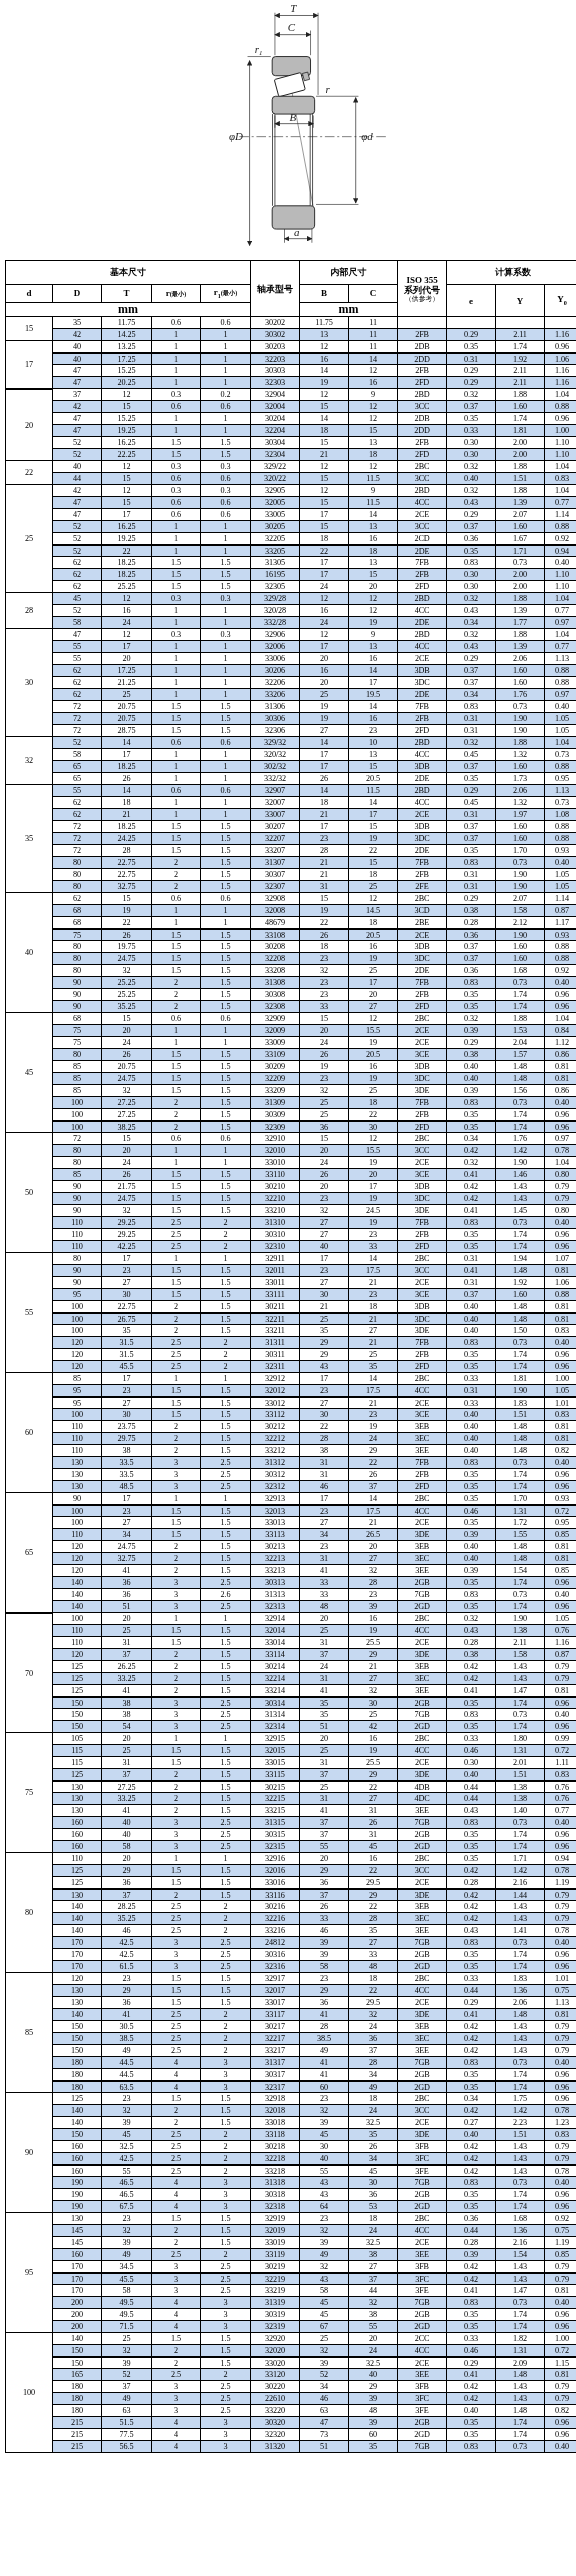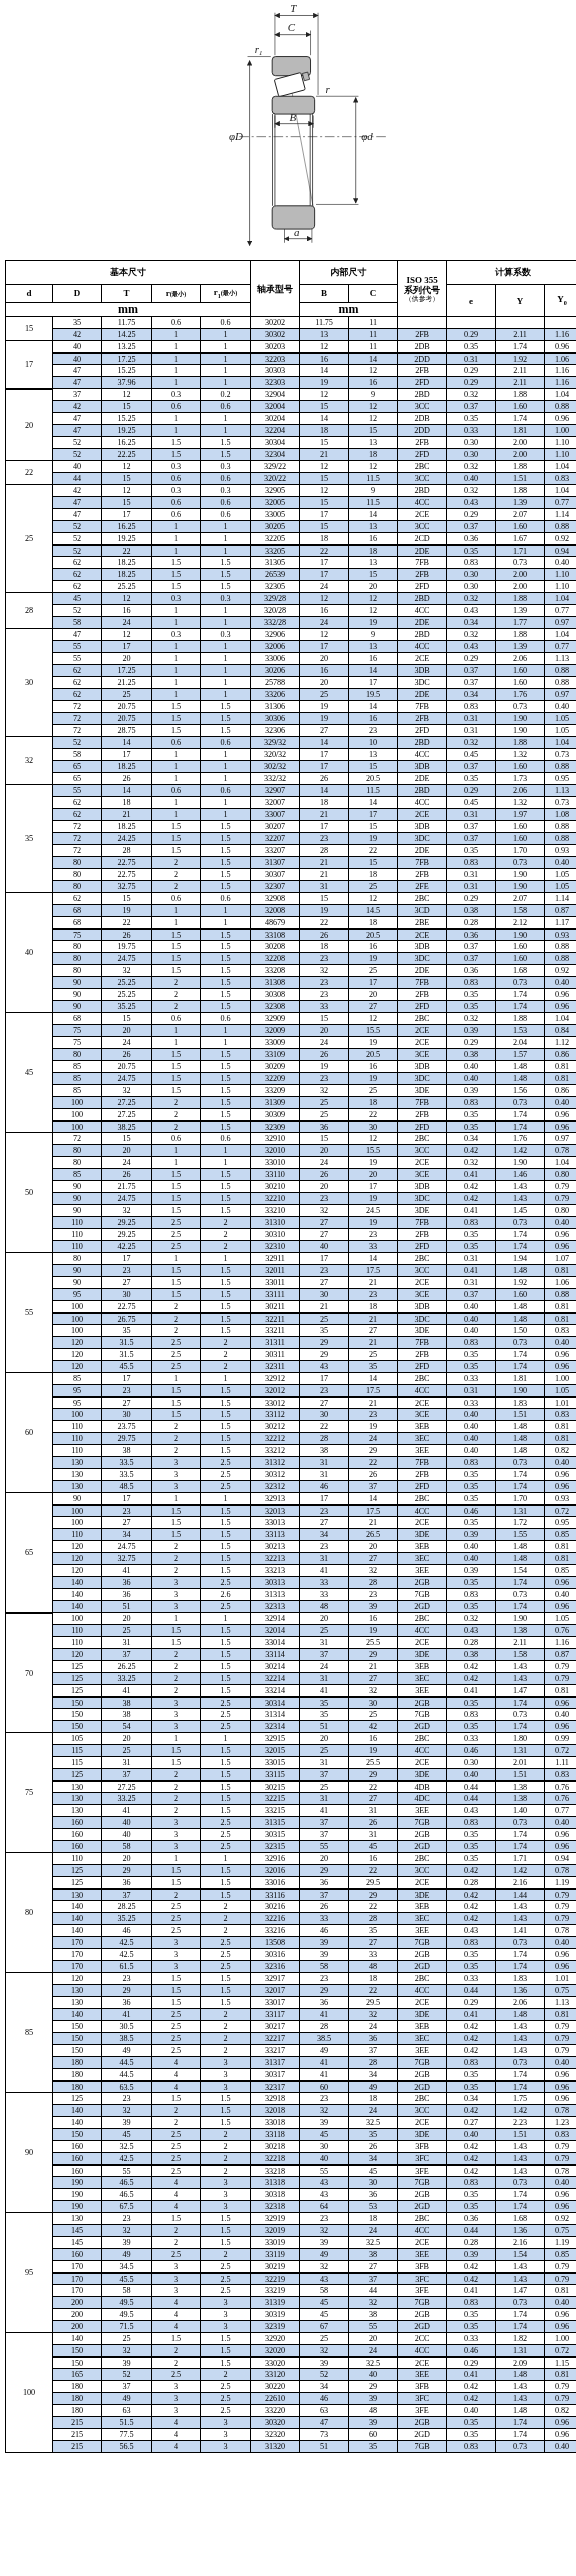--- a/index.html
+++ b/index.html
@@ -214,21 +214,21 @@
           <td class="model">30303</td>
           <td>14</td>
           <td>12</td>
           <td>2FB</td>
           <td>0.29</td>
           <td>2.11</td>
           <td>1.16</td>
         </tr>
         <tr class="alt">
           <td>47</td>
-          <td>37.96</td>
+          <td>20.25</td>
           <td>1</td>
           <td>1</td>
           <td class="model">32303</td>
           <td>19</td>
           <td>16</td>
           <td>2FD</td>
           <td>0.29</td>
           <td>2.11</td>
           <td>1.16</td>
         </tr>
@@ -428,21 +428,21 @@
           <td>7FB</td>
           <td>0.83</td>
           <td>0.73</td>
           <td>0.40</td>
         </tr>
         <tr class="alt">
           <td>62</td>
           <td>18.25</td>
           <td>1.5</td>
           <td>1.5</td>
-          <td class="model">26539</td>
+          <td class="model">16195</td>
           <td>17</td>
           <td>15</td>
           <td>2FB</td>
           <td>0.30</td>
           <td>2.00</td>
           <td>1.10</td>
         </tr>
         <tr>
           <td>62</td>
           <td>25.25</td>
@@ -547,21 +547,21 @@
           <td>3DB</td>
           <td>0.37</td>
           <td>1.60</td>
           <td>0.88</td>
         </tr>
         <tr>
           <td>62</td>
           <td>21.25</td>
           <td>1</td>
           <td>1</td>
-          <td class="model">25788</td>
+          <td class="model">32206</td>
           <td>20</td>
           <td>17</td>
           <td>3DC</td>
           <td>0.37</td>
           <td>1.60</td>
           <td>0.88</td>
         </tr>
         <tr class="alt">
           <td>62</td>
           <td>25</td>
@@ -1923,21 +1923,21 @@
           <td>3EE</td>
           <td>0.43</td>
           <td>1.41</td>
           <td>0.78</td>
         </tr>
         <tr class="alt">
           <td>170</td>
           <td>42.5</td>
           <td>3</td>
           <td>2.5</td>
-          <td class="model">13508</td>
+          <td class="model">24812</td>
           <td>39</td>
           <td>27</td>
           <td>7GB</td>
           <td>0.83</td>
           <td>0.73</td>
           <td>0.40</td>
         </tr>
         <tr>
           <td>170</td>
           <td>42.5</td>

